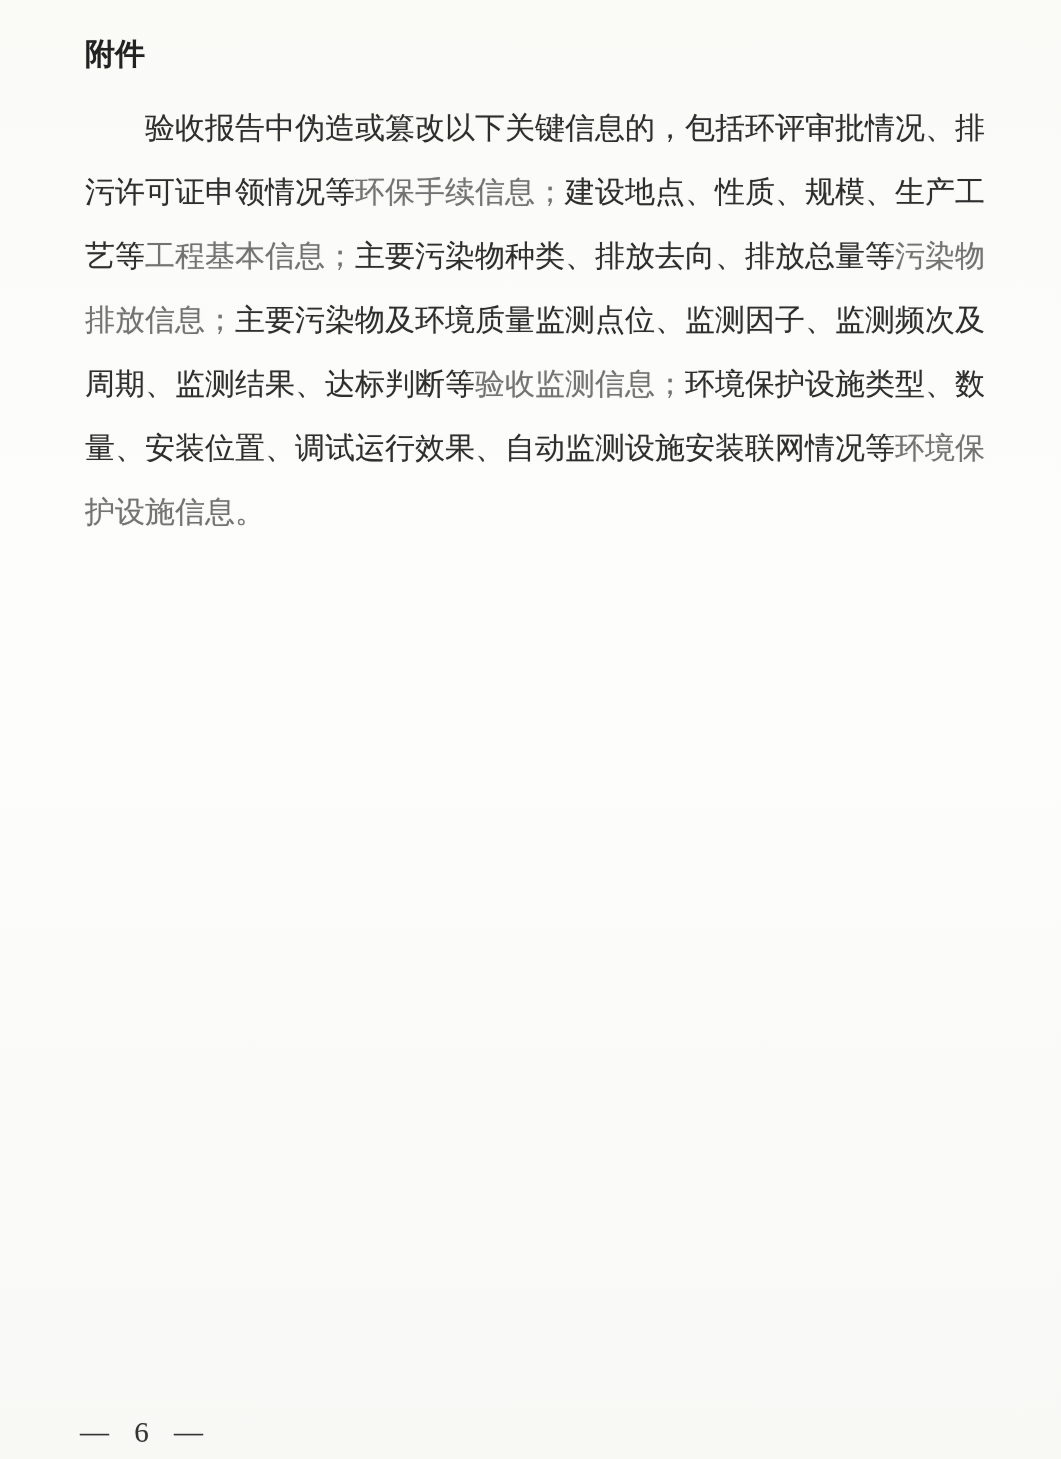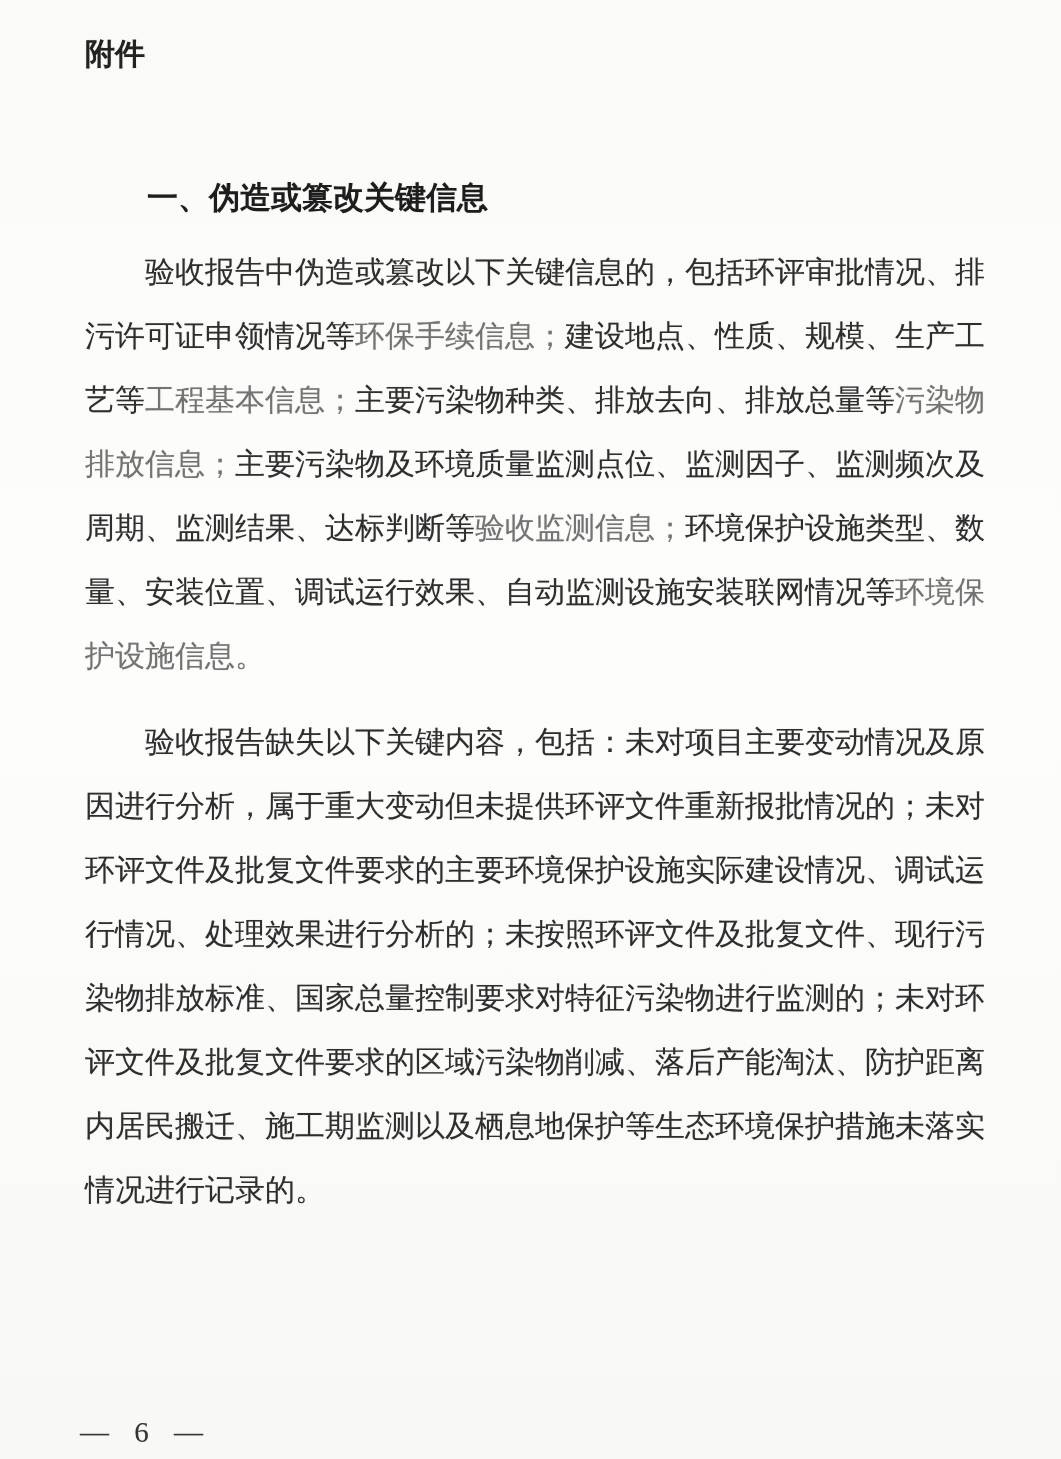--- a/index.html
+++ b/index.html
@@ -76,25 +76,23 @@
 </style>
 </head>
 <body>
 
 <div class="page">
   <div class="attachment">附件</div>
 
 
   <div id="sections">
       <section class="section">
-        <h2 class="sec-heading">一、伪造或篡改关键信息</h2>
         <p class="body-para"><span class="seg">验收报告中伪造或篡改以下关键信息的，包括环评审批情况、排污许可证申领情况等</span><span class="seg bold">环保手续信息；</span><span class="seg">建设地点、性质、规模、生产工艺等</span><span class="seg bold">工程基本信息；</span><span class="seg">主要污染物种类、排放去向、排放总量等</span><span class="seg bold">污染物排放信息；</span><span class="seg">主要污染物及环境质量监测点位、监测因子、监测频次及周期、监测结果、达标判断等</span><span class="seg bold">验收监测信息；</span><span class="seg">环境保护设施类型、数量、安装位置、调试运行效果、自动监测设施安装联网情况等</span><span class="seg bold">环境保护设施信息。</span></p>
       </section>
       <section class="section">
-        <p class="body-para"><span class="seg">验收报告缺失以下关键内容，包括：未对项目主要变动情况及原因进行分析，属于重大变动但未提供环评文件重新报批情况的；未对环评文件及批复文件要求的主要环境保护设施实际建设情况、调试运行情况、处理效果进行分析的；未按照环评文件及批复文件、现行污染物排放标准、国家总量控制要求对特征污染物进行监测的；未对环评文件及批复文件要求的区域污染物削减、落后产能淘汰、防护距离内居民搬迁、施工期监测以及栖息地保护等生态环境保护措施未落实情况进行记录的。</span></p>
       </section>
     </div>
 
   <div class="footer">
     <span class="dash">—</span>
     <span class="num">6</span>
     <span class="dash">—</span>
   </div>
 </div>
 

